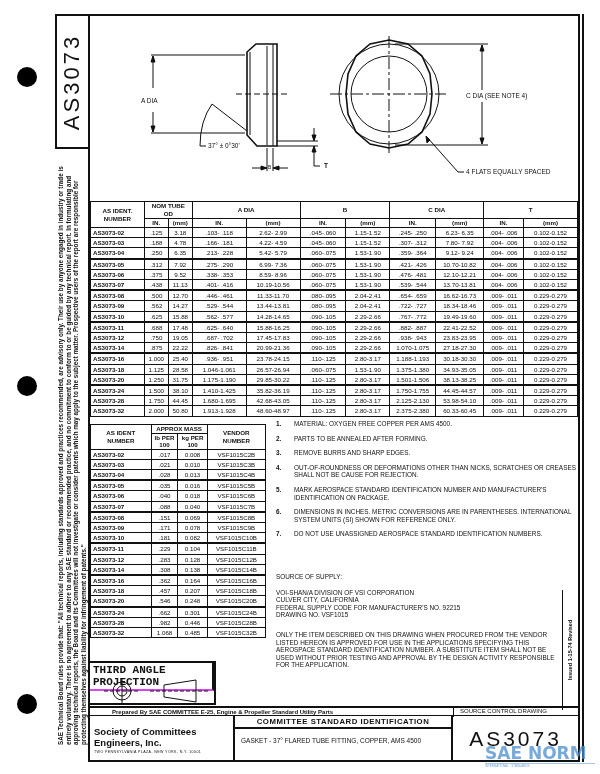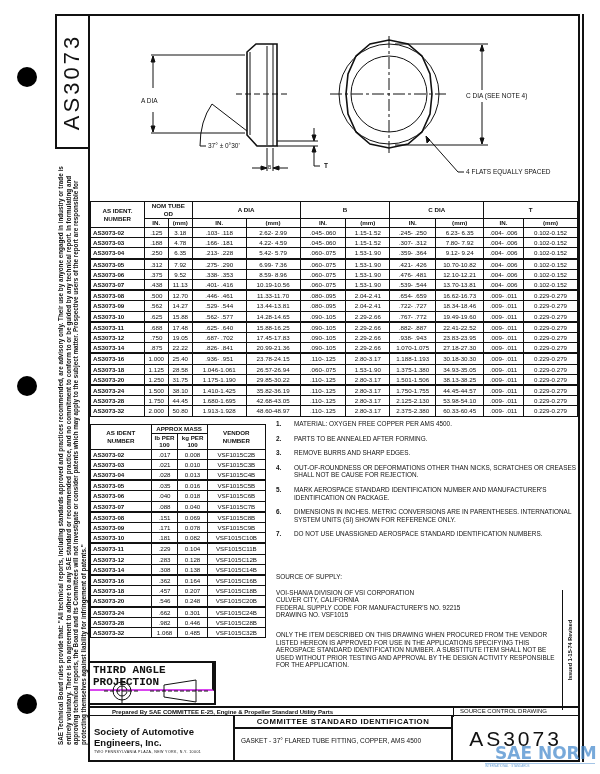--- a/index.html
+++ b/index.html
@@ -54,21 +54,21 @@
 
   
   .prepared { position: absolute; left: 90px; top: 706px; width: 488px; height: 10px; border-top: 2px solid #111; border-bottom: 1px solid #111; font-size: 6px; font-weight: 700; padding-left: 22px; line-height: 8px; }
   .prepared .src { position: absolute; left: 363px; top: -1px; height: 10px; border-left: 1px solid #111; padding-left: 6px; font-weight: 400; }
   .sae { position: absolute; left: 90px; top: 716px; width: 145px; height: 46px; border-right: 2px solid #111; padding: 10px 0 0 4px; }
   .sae .name { font-size: 9.5px; font-weight: 700; }
   .sae .addr { font-size: 3.6px; letter-spacing: 0.4px; margin-top: 2px; }
   .std-title { position: absolute; left: 235px; top: 716px; width: 216px; height: 13px; border-bottom: 2px solid #111; font-size: 7.8px; font-weight: 700; text-align: center; line-height: 12px; letter-spacing: 0.5px; }
   .std-desc { position: absolute; left: 235px; top: 729px; width: 216px; height: 33px; font-size: 6.5px; padding: 8px 0 0 6px; }
   .std-number { position: absolute; left: 451px; top: 716px; width: 127px; height: 46px; border-left: 2px solid #111; font-size: 21px; text-align: center; line-height: 46px; letter-spacing: 3px; }
-  .watermark { position: absolute; left: 485px; top: 743px; font-size: 17px; font-weight: 700; color: rgba(74,140,205,0.75); letter-spacing: 0px; font-family: "DejaVu Sans", sans-serif; margin-left: 10px; }
+  .watermark { position: absolute; left: 485px; top: 743px; font-size: 17px; font-weight: 700; color: rgba(74,140,205,0.75); letter-spacing: 0px; font-family: "DejaVu Sans", sans-serif; }
   .watermark-sub { position: absolute; left: 485px; top: 763px; width: 110px; height: 6px; font-size: 3px; color: rgba(74,140,205,0.8); border-top: 1px solid rgba(74,140,205,0.5); }
 </style>
 </head>
 <body>
 
 <div class="hole" style="left:17px; top:67px;"></div>
 <div class="hole" style="left:17px; top:376px;"></div>
 <div class="hole" style="left:17px; top:694px;"></div>
 
 <div class="id-tab">
@@ -607,21 +607,21 @@
     </g>
   </svg>
 </div>
 
 <div class="prepared">
   <span>Prepared By SAE COMMITTEE E-25, Engine &amp; Propeller Standard Utility Parts</span>
   <span class="src">SOURCE CONTROL DRAWING</span>
 </div>
 
 <div class="sae">
-  <div class="name">Society of Automotive Engineers, Inc.</div>
+  <div class="name">Society of Committees Engineers, Inc.</div>
   <div class="addr">TWO PENNSYLVANIA PLAZA, NEW YORK, N.Y. 10001</div>
 </div>
 
 <div class="std-title">COMMITTEE STANDARD IDENTIFICATION</div>
 <div class="std-desc">GASKET - 37° FLARED TUBE FITTING, COPPER, AMS 4500</div>
 <div class="std-number">AS3073</div>
 
 <div class="watermark">SAE NORM</div>
 <div class="watermark-sub">INTERNATIONAL · STANDARDS</div>
 

